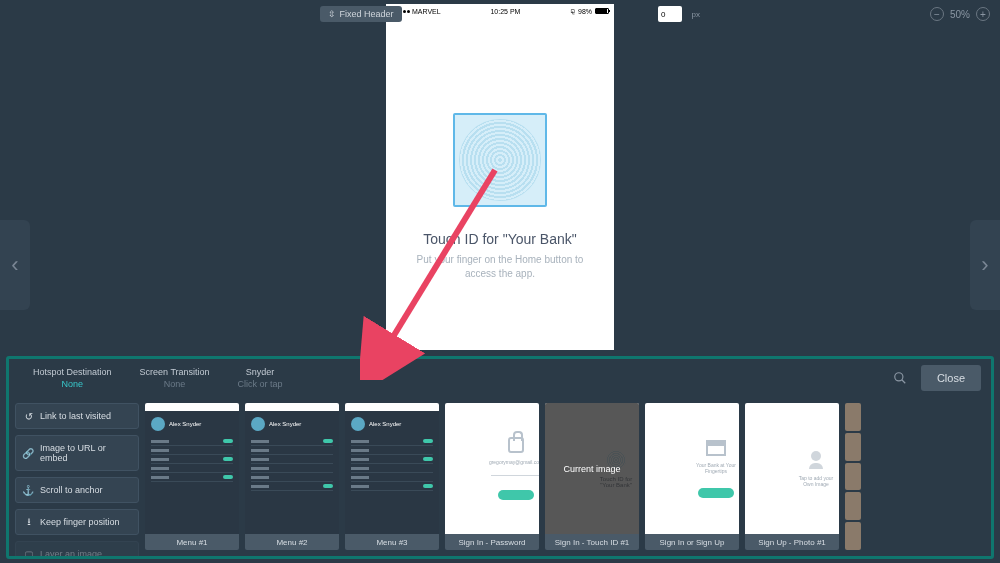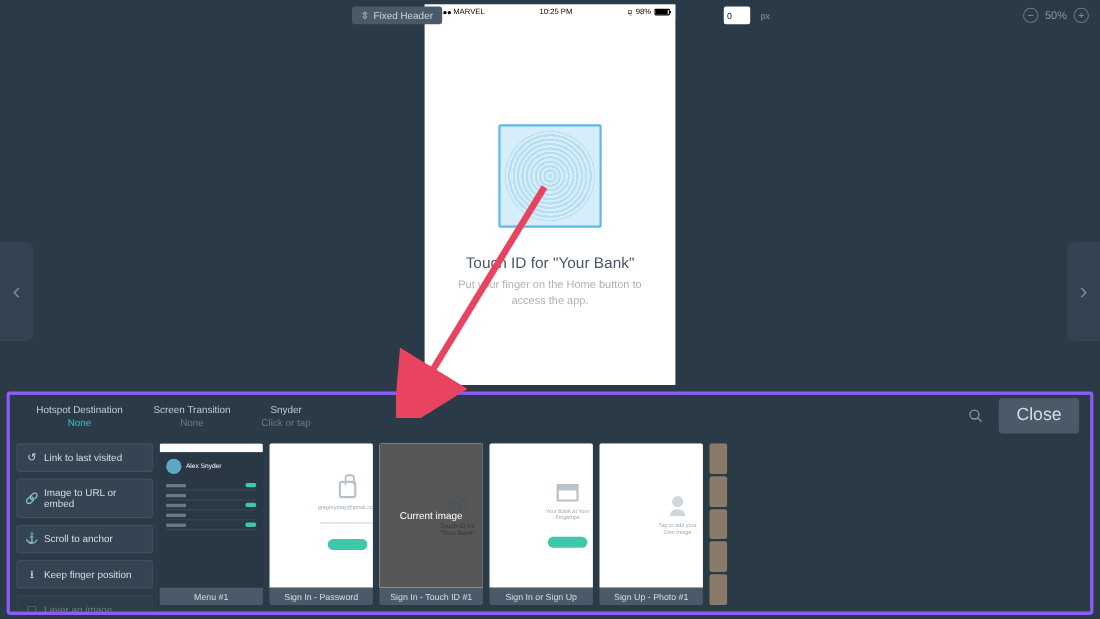--- a/index.html
+++ b/index.html
@@ -31,29 +31,29 @@
 
 
 .nav-arrow { position: absolute; top: 220px; width: 30px; height: 90px; background: #334351; display: flex; align-items: center; justify-content: center; color: #7a8694; font-size: 22px; cursor: pointer; }
 .nav-left { left: 0; border-radius: 0 6px 6px 0; }
 .nav-right { right: 0; border-radius: 6px 0 0 6px; }
 
 
 .arrow-svg { position: absolute; left: 360px; top: 150px; pointer-events: none; z-index: 8; }
 
 
-.panel { position: absolute; left: 6px; right: 6px; bottom: 4px; top: 356px; border: 3px solid #8b5cf6; border-radius: 3px; background: #2b3a47; display: flex; flex-direction: column; }
+.panel { position: absolute; left: 6px; right: 6px; bottom: 4px; top: 356px; border: 3px solid #0f766e; border-radius: 3px; background: #2b3a47; display: flex; flex-direction: column; }
 .panel-header { height: 38px; display: flex; align-items: center; padding: 0 10px; background: #2b3a47; }
 .header-tab { padding: 0 14px; text-align: center; }
 .header-tab .lbl { color: #c2cad3; font-size: 9px; font-weight: 500; }
 .header-tab .val { color: #6b7a88; font-size: 9px; margin-top: 2px; }
 .header-tab.active .val { color: #38c6c9; }
 .header-spacer { flex: 1; }
 .search-icon { width: 26px; height: 26px; display:flex; align-items:center; justify-content:center; color: #8a96a3; cursor: pointer; margin-right: 8px; }
-.close-btn { background: #4a5a68; color: #d8dee4; border: none; padding: 7px 16px; border-radius: 3px; font-size: 16px; cursor: pointer; }
+.close-btn { background: #4a5a68; color: #d8dee4; border: none; padding: 7px 16px; border-radius: 3px; font-size: 11px; cursor: pointer; }
 
 .panel-body { flex: 1; display: flex; padding: 6px 6px 6px 6px; gap: 6px; overflow: hidden; }
 
 
 .link-col { width: 124px; display: flex; flex-direction: column; gap: 6px; }
 .link-btn { background: #344452; border: 1px solid #405262; color: #d8dee4; font-size: 9px; padding: 7px 8px; border-radius: 3px; display: flex; align-items: center; gap: 6px; cursor: pointer; }
 .link-btn.disabled { opacity: 0.4; cursor: default; }
 .link-btn .icon { width: 10px; height: 10px; display: flex; align-items: center; justify-content: center; font-size: 10px; }
 
 
@@ -214,21 +214,67 @@
               </div>
               <div class="mini-row"></div>
               <div class="mini-row">
                 <span class="mini-pill"></span>
               </div>
             </div>
           </div>
         <div class="thumb-label">Menu #1</div>
       </div>
 
-
+      <div class="thumb dark">
+        <div class="thumb-img">
+            <div class="mini-sb"></div>
+            <div class="mini-profile">
+              <div class="mini-avatar"></div>
+              <div class="mini-name">Alex Snyder</div>
+            </div>
+            <div class="mini-list">
+              <div class="mini-row">
+                <span class="mini-pill"></span>
+              </div>
+              <div class="mini-row"></div>
+              <div class="mini-row"></div>
+              <div class="mini-row"></div>
+              <div class="mini-row"></div>
+              <div class="mini-row">
+                <span class="mini-pill"></span>
+              </div>
+            </div>
+          </div>
+        <div class="thumb-label">Menu #2</div>
+      </div>
+
+      <div class="thumb dark">
+        <div class="thumb-img">
+            <div class="mini-sb"></div>
+            <div class="mini-profile">
+              <div class="mini-avatar"></div>
+              <div class="mini-name">Alex Snyder</div>
+            </div>
+            <div class="mini-list">
+              <div class="mini-row">
+                <span class="mini-pill"></span>
+              </div>
+              <div class="mini-row"></div>
+              <div class="mini-row">
+                <span class="mini-pill"></span>
+              </div>
+              <div class="mini-row"></div>
+              <div class="mini-row"></div>
+              <div class="mini-row">
+                <span class="mini-pill"></span>
+              </div>
+            </div>
+          </div>
+        <div class="thumb-label">Menu #3</div>
+      </div>
 
       <div class="thumb light">
         <div class="thumb-img">
             <div class="mini-lock"></div>
             <div class="mini-text-sm">gregorymay@gmail.com</div>
             <div class="mini-field"></div>
             <div class="mini-continue"></div>
           </div>
         <div class="thumb-label">Sign In - Password</div>
       </div>

